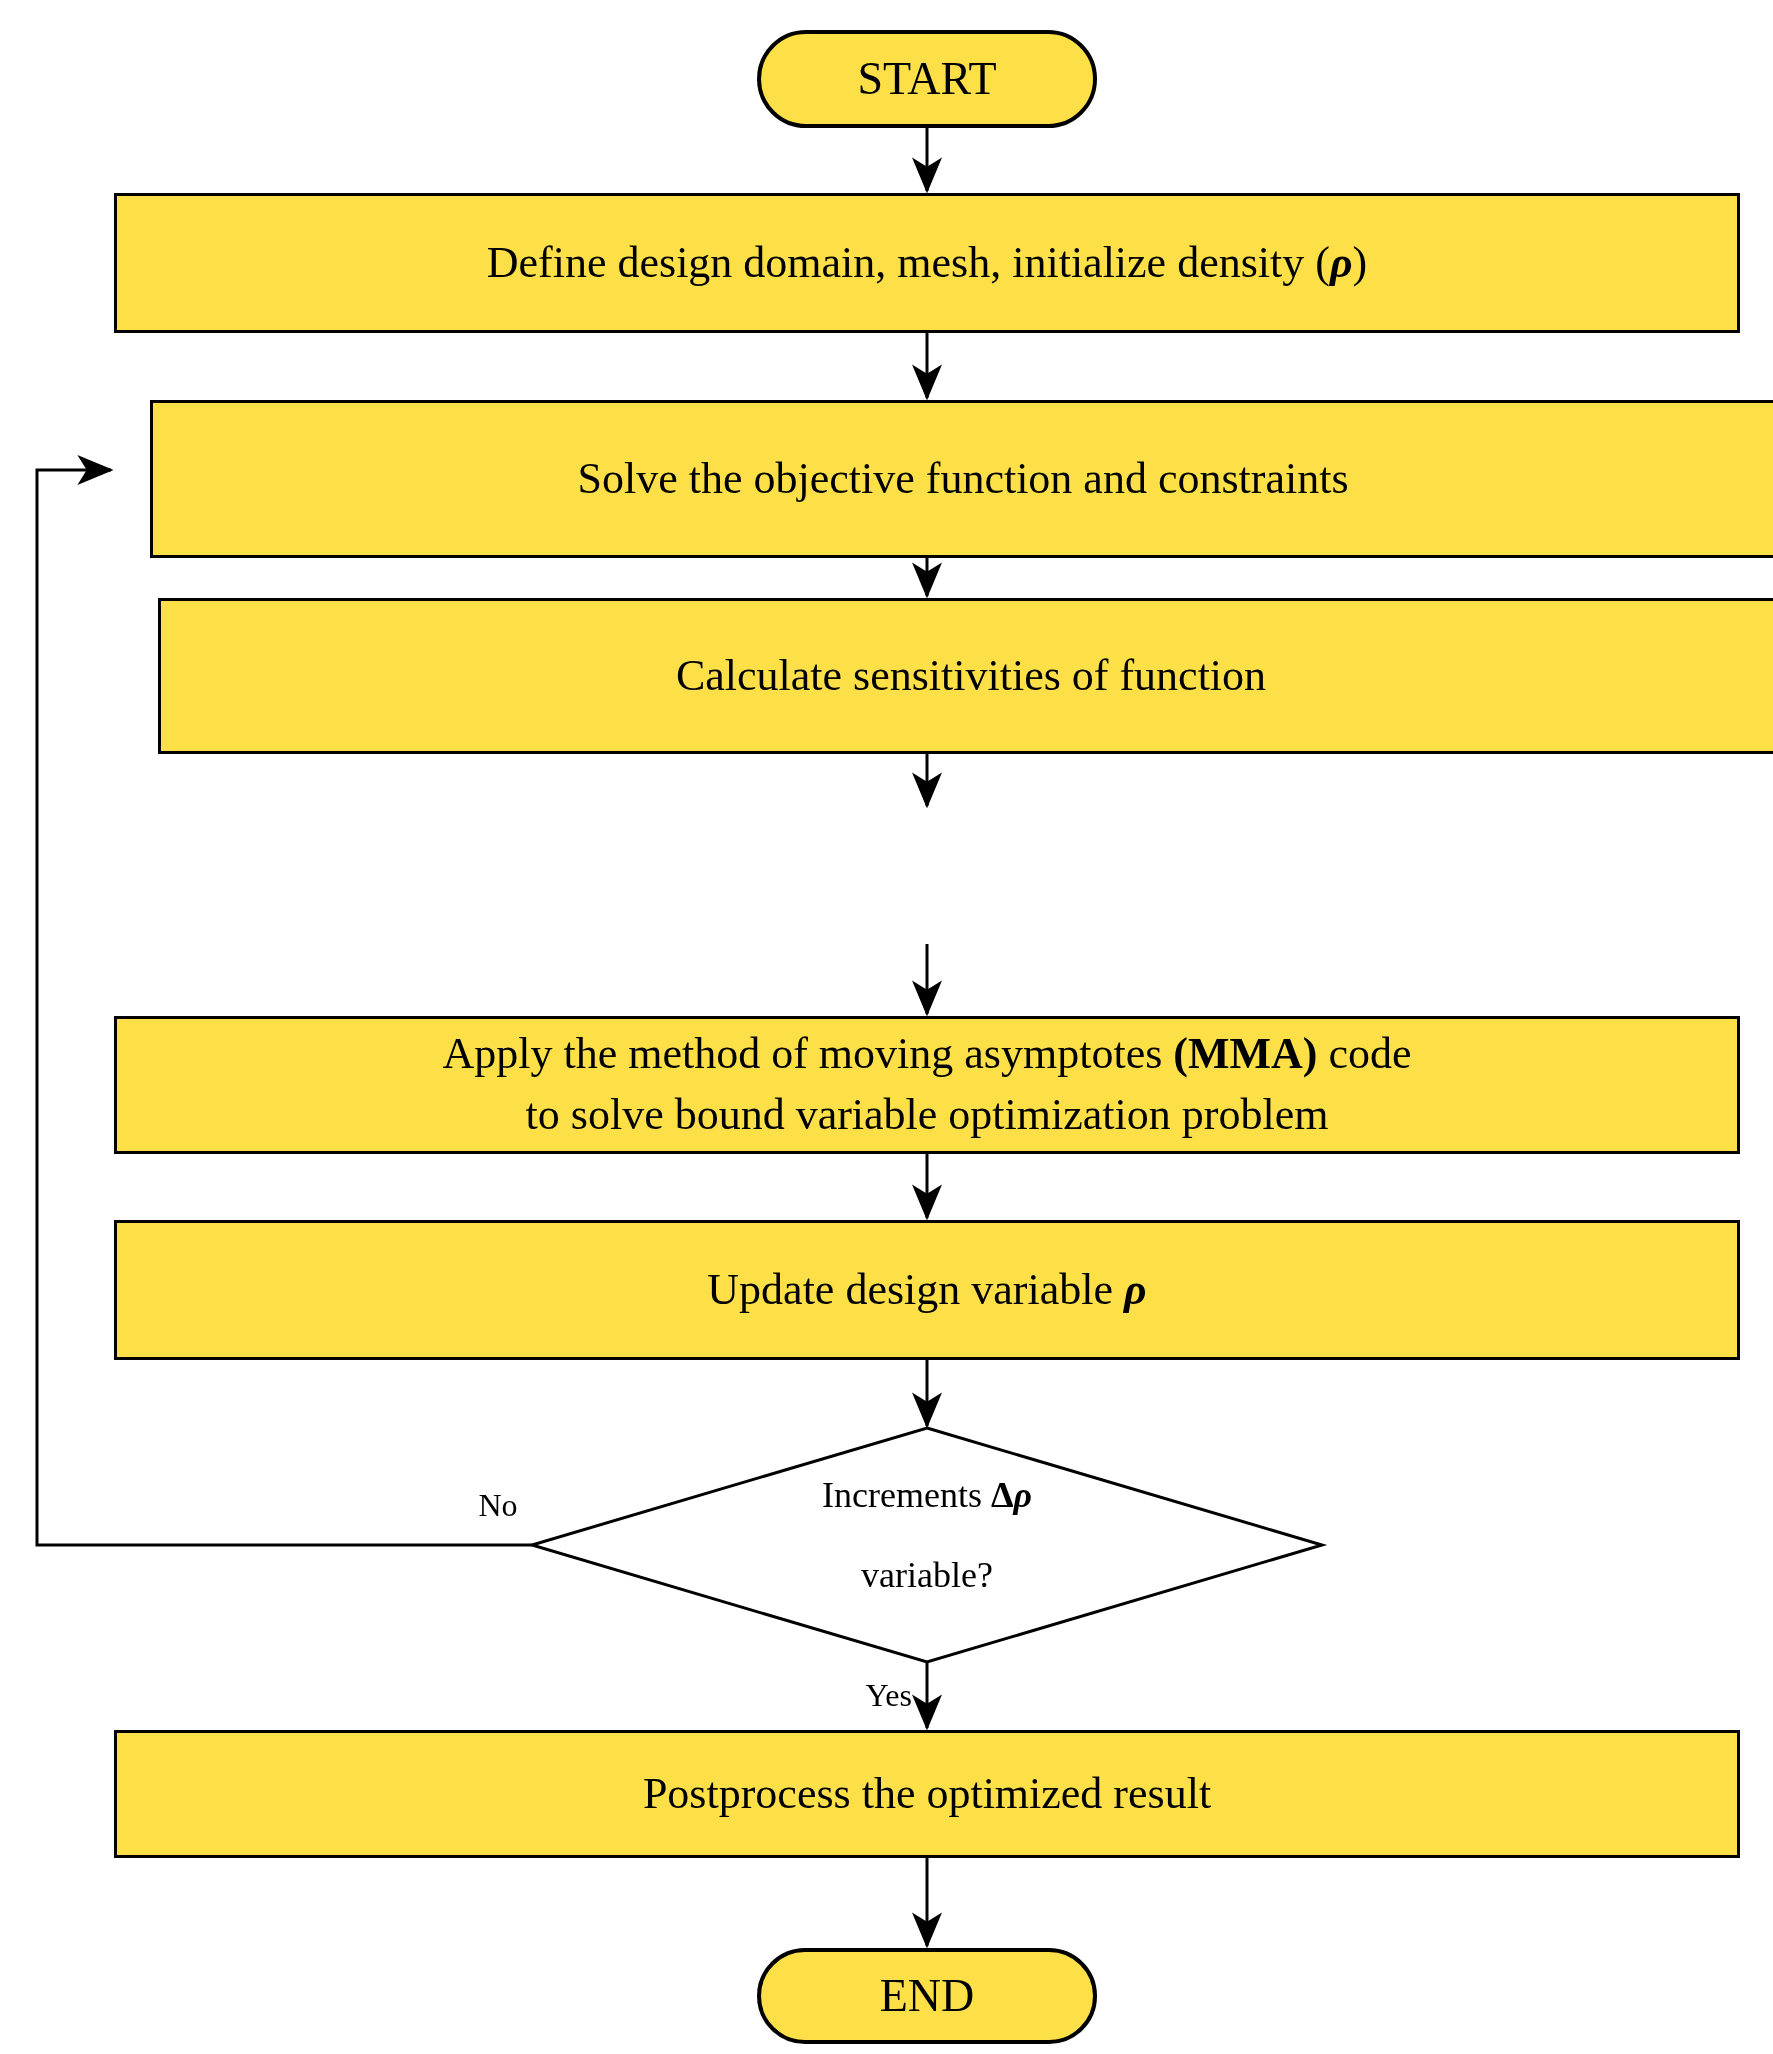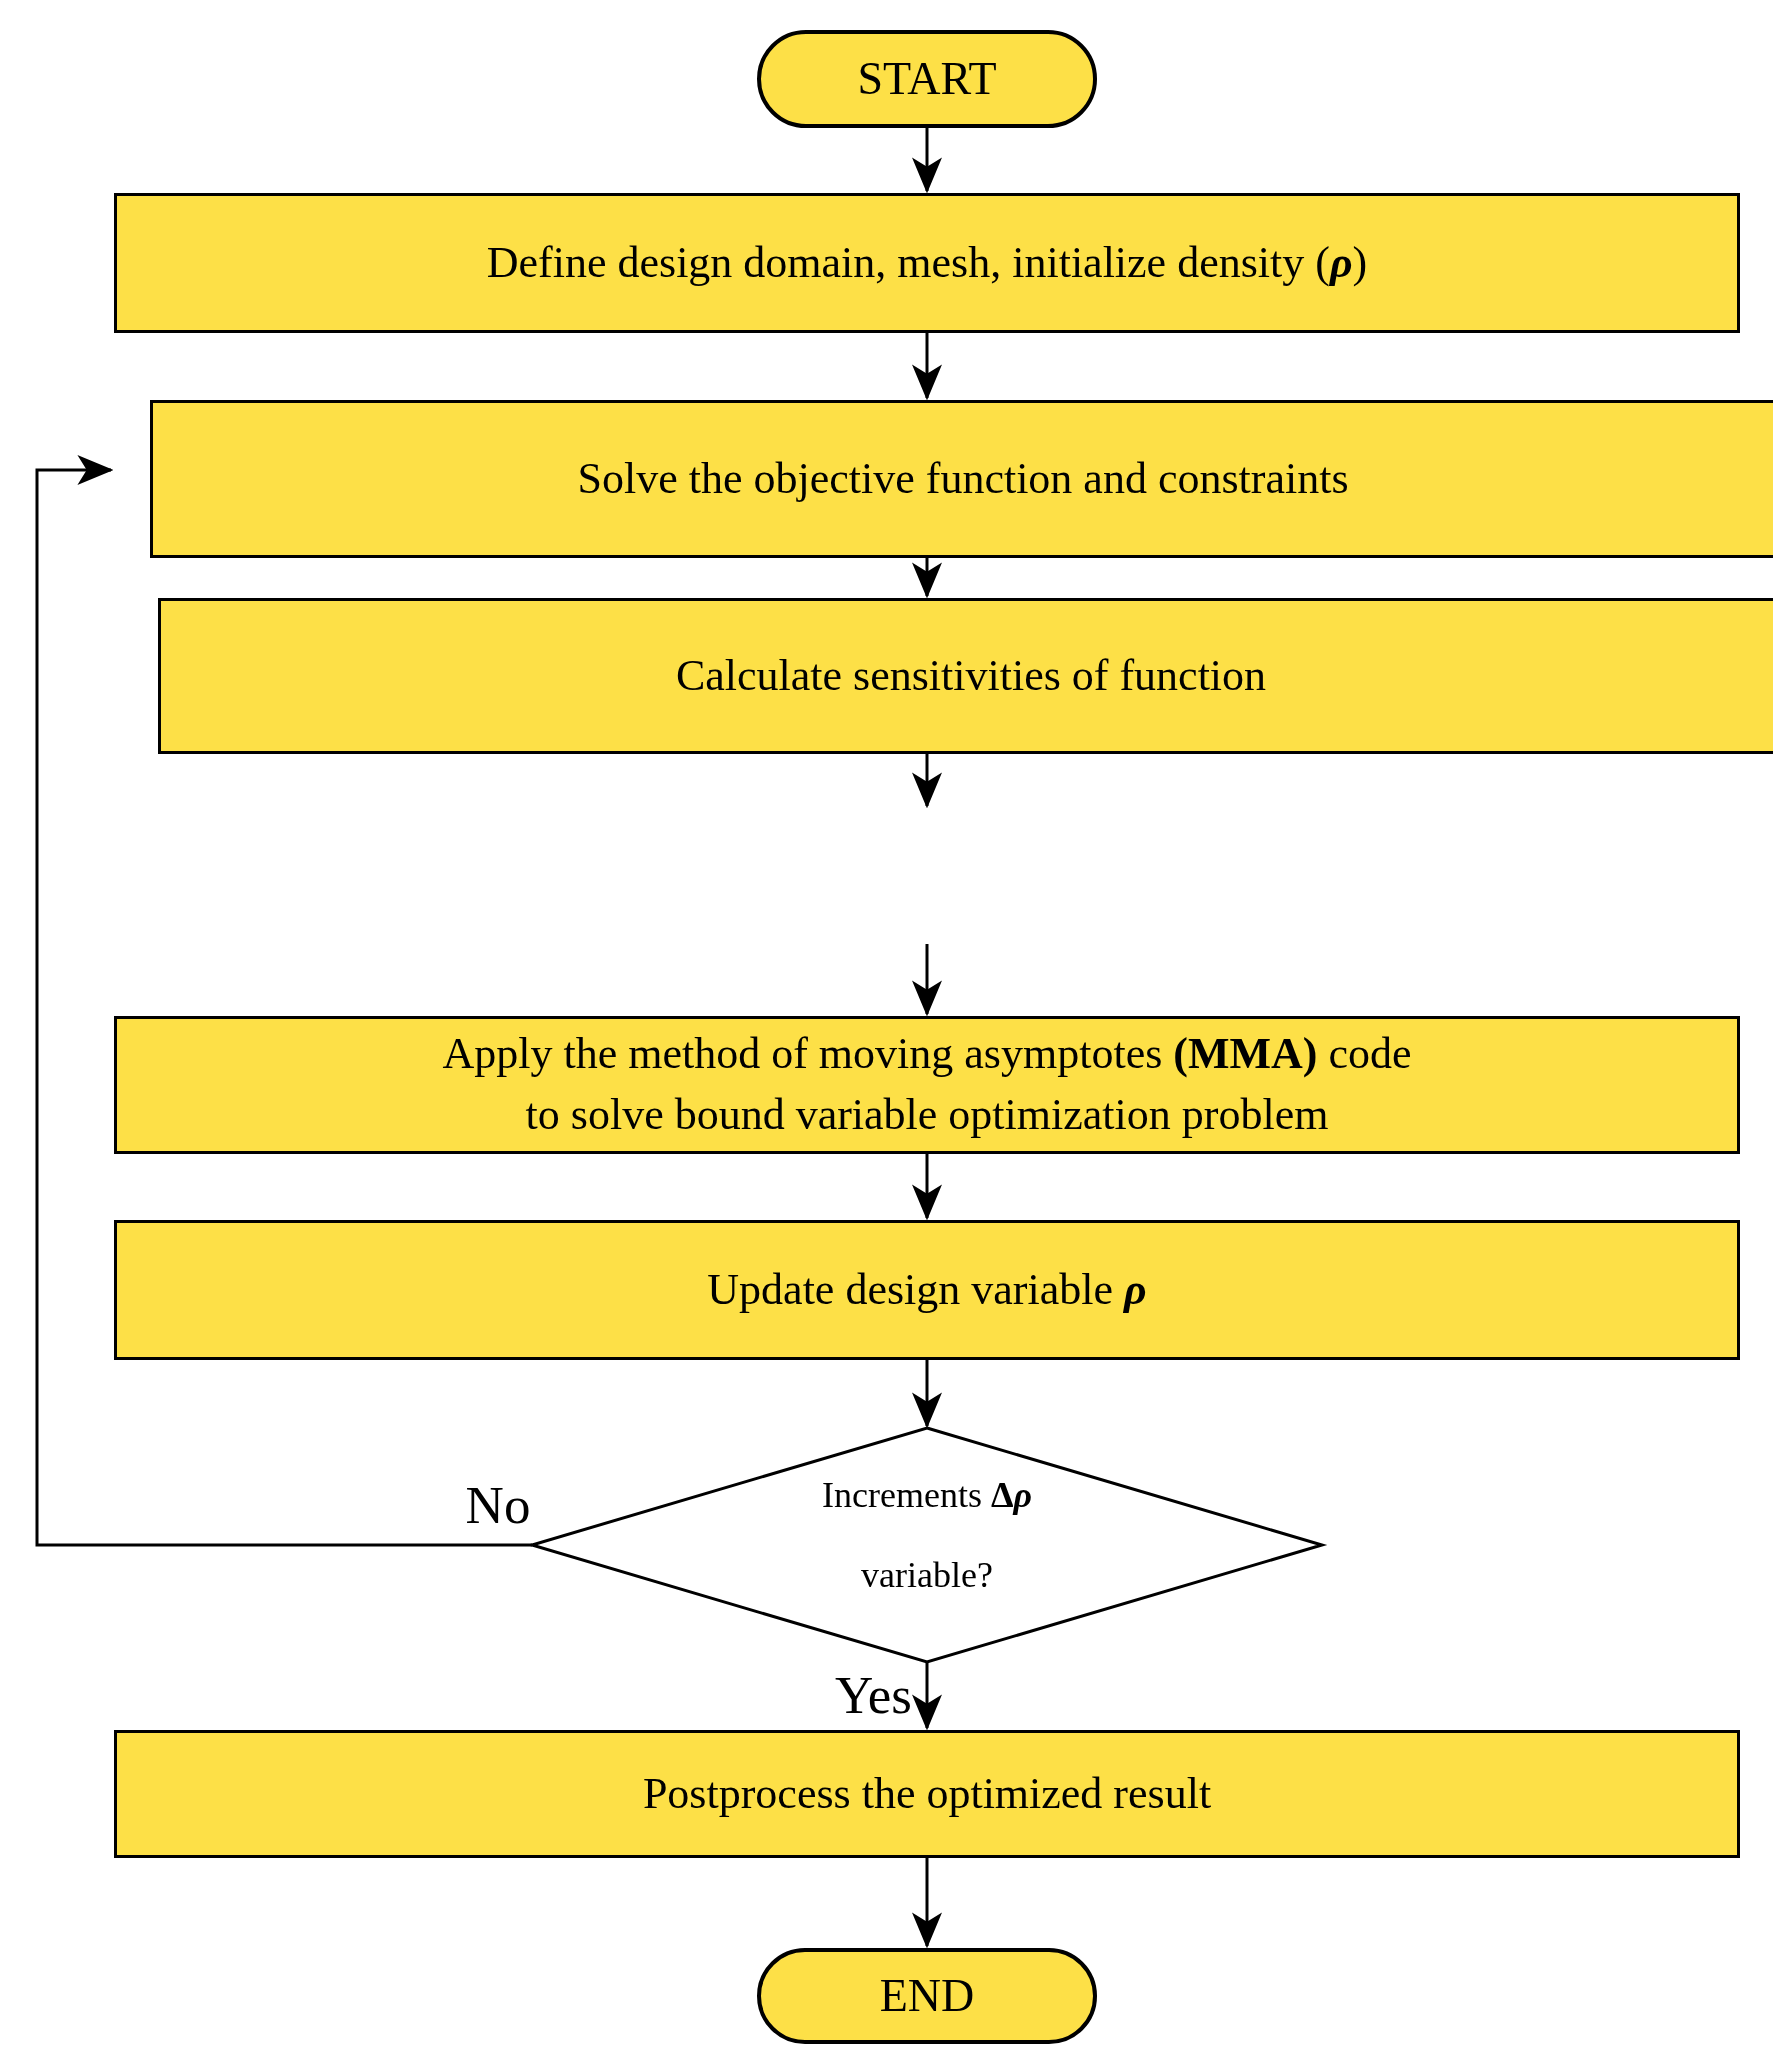--- a/index.html
+++ b/index.html
@@ -28,21 +28,21 @@
   #n-mma{top:1016px;height:138px;}
   #n-update{top:1220px;height:140px;}
   #n-post{top:1730px;height:128px;}
   #n-end{top:1948px;height:96px;}
   .bi{font-weight:bold;font-style:italic;}
   .b{font-weight:bold;}
   .diamond-text{
     position:absolute;left:577px;top:1455px;width:700px;
     text-align:center;font-size:36px;line-height:80px;
   }
-  .edge-label{position:absolute;font-size:53px;line-height:46px;}
+  .edge-label{position:absolute;font-size:32px;line-height:46px;}
   #lbl-no{left:438px;top:1482px;width:120px;text-align:center;}
   #lbl-yes{left:782px;top:1672px;width:130px;text-align:right;}
 </style>
 </head>
 <body>
 
 <div class="canvas">
 
   <svg class="layer" viewBox="0 0 1773 2054">
     <defs>

